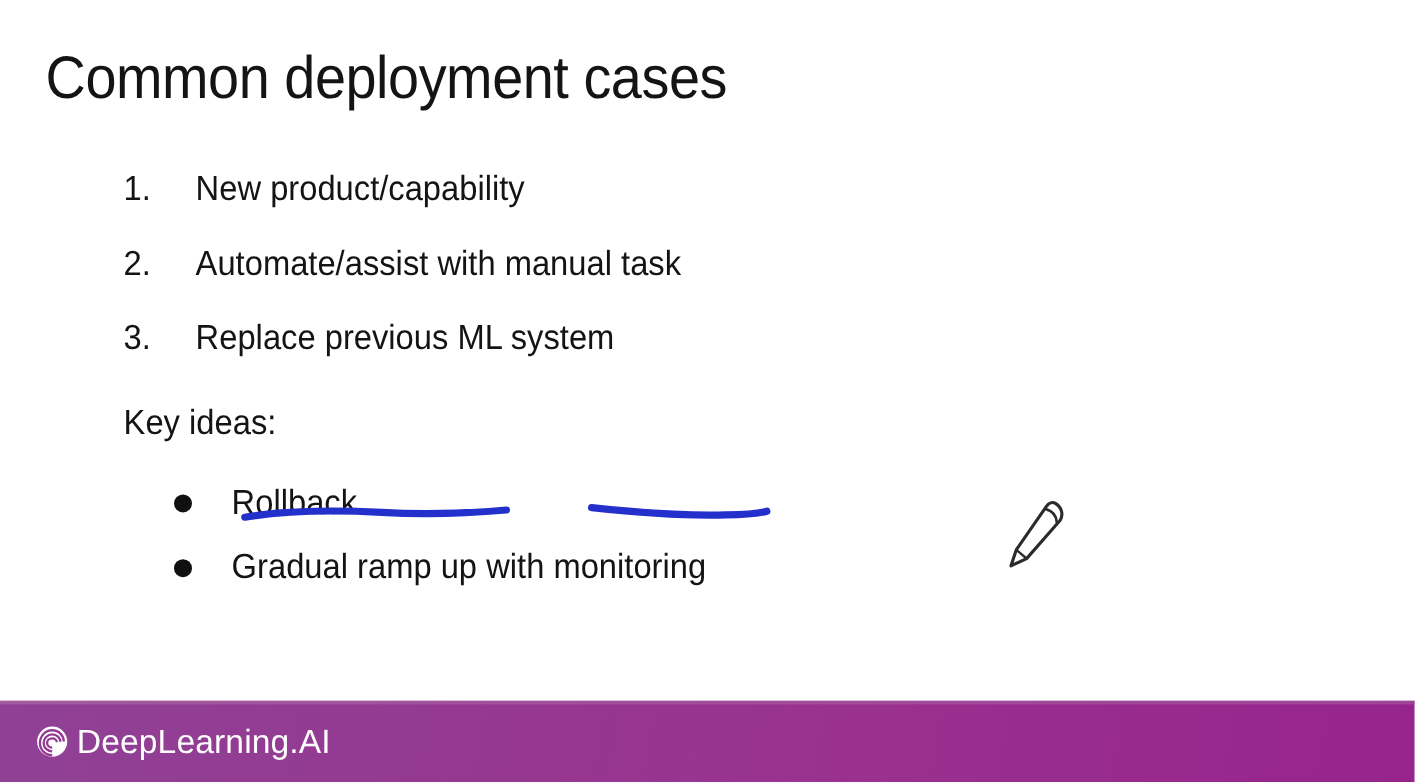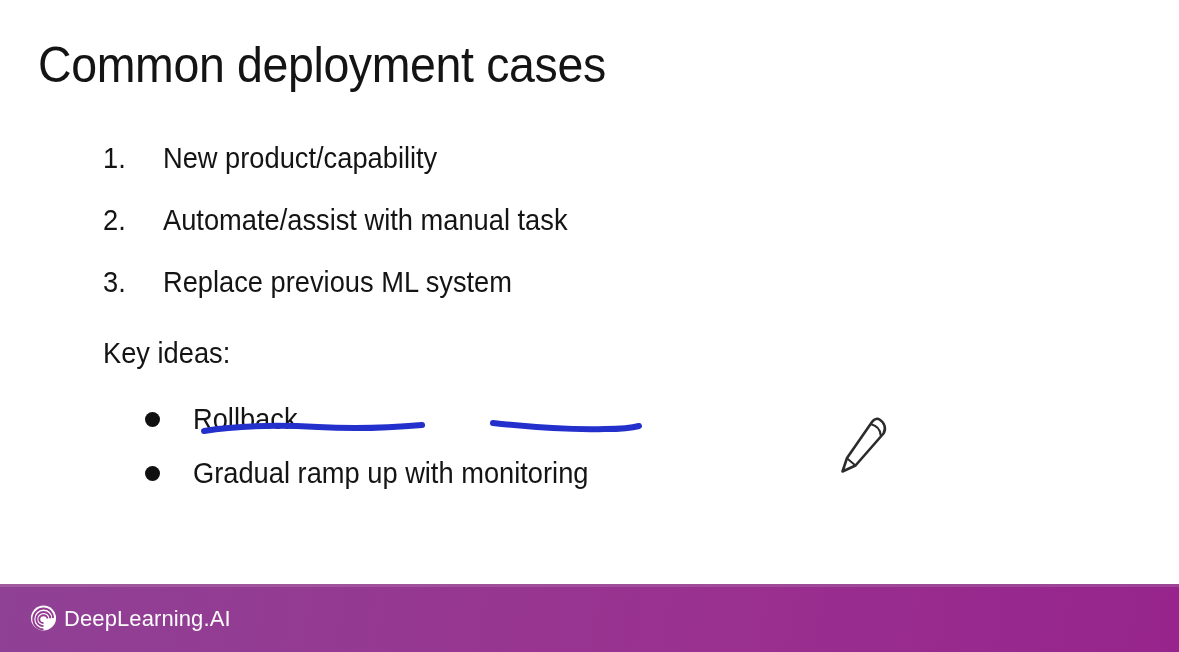--- a/index.html
+++ b/index.html
@@ -168,21 +168,21 @@
     align-items: center;
     gap: 7px;
   }
   #brand-mark {
     width: 27px;
     height: 27px;
     display: block;
   }
   #brand-text {
     font-family: "Liberation Sans", sans-serif;
-    font-size: 22px;
+    font-size: 28px;
     line-height: 26px;
     color: #fdfcfd;
     letter-spacing: 0.1px;
     font-weight: 400;
   }
 </style>
 </head>
 <body>
 
 <div id="slide">

